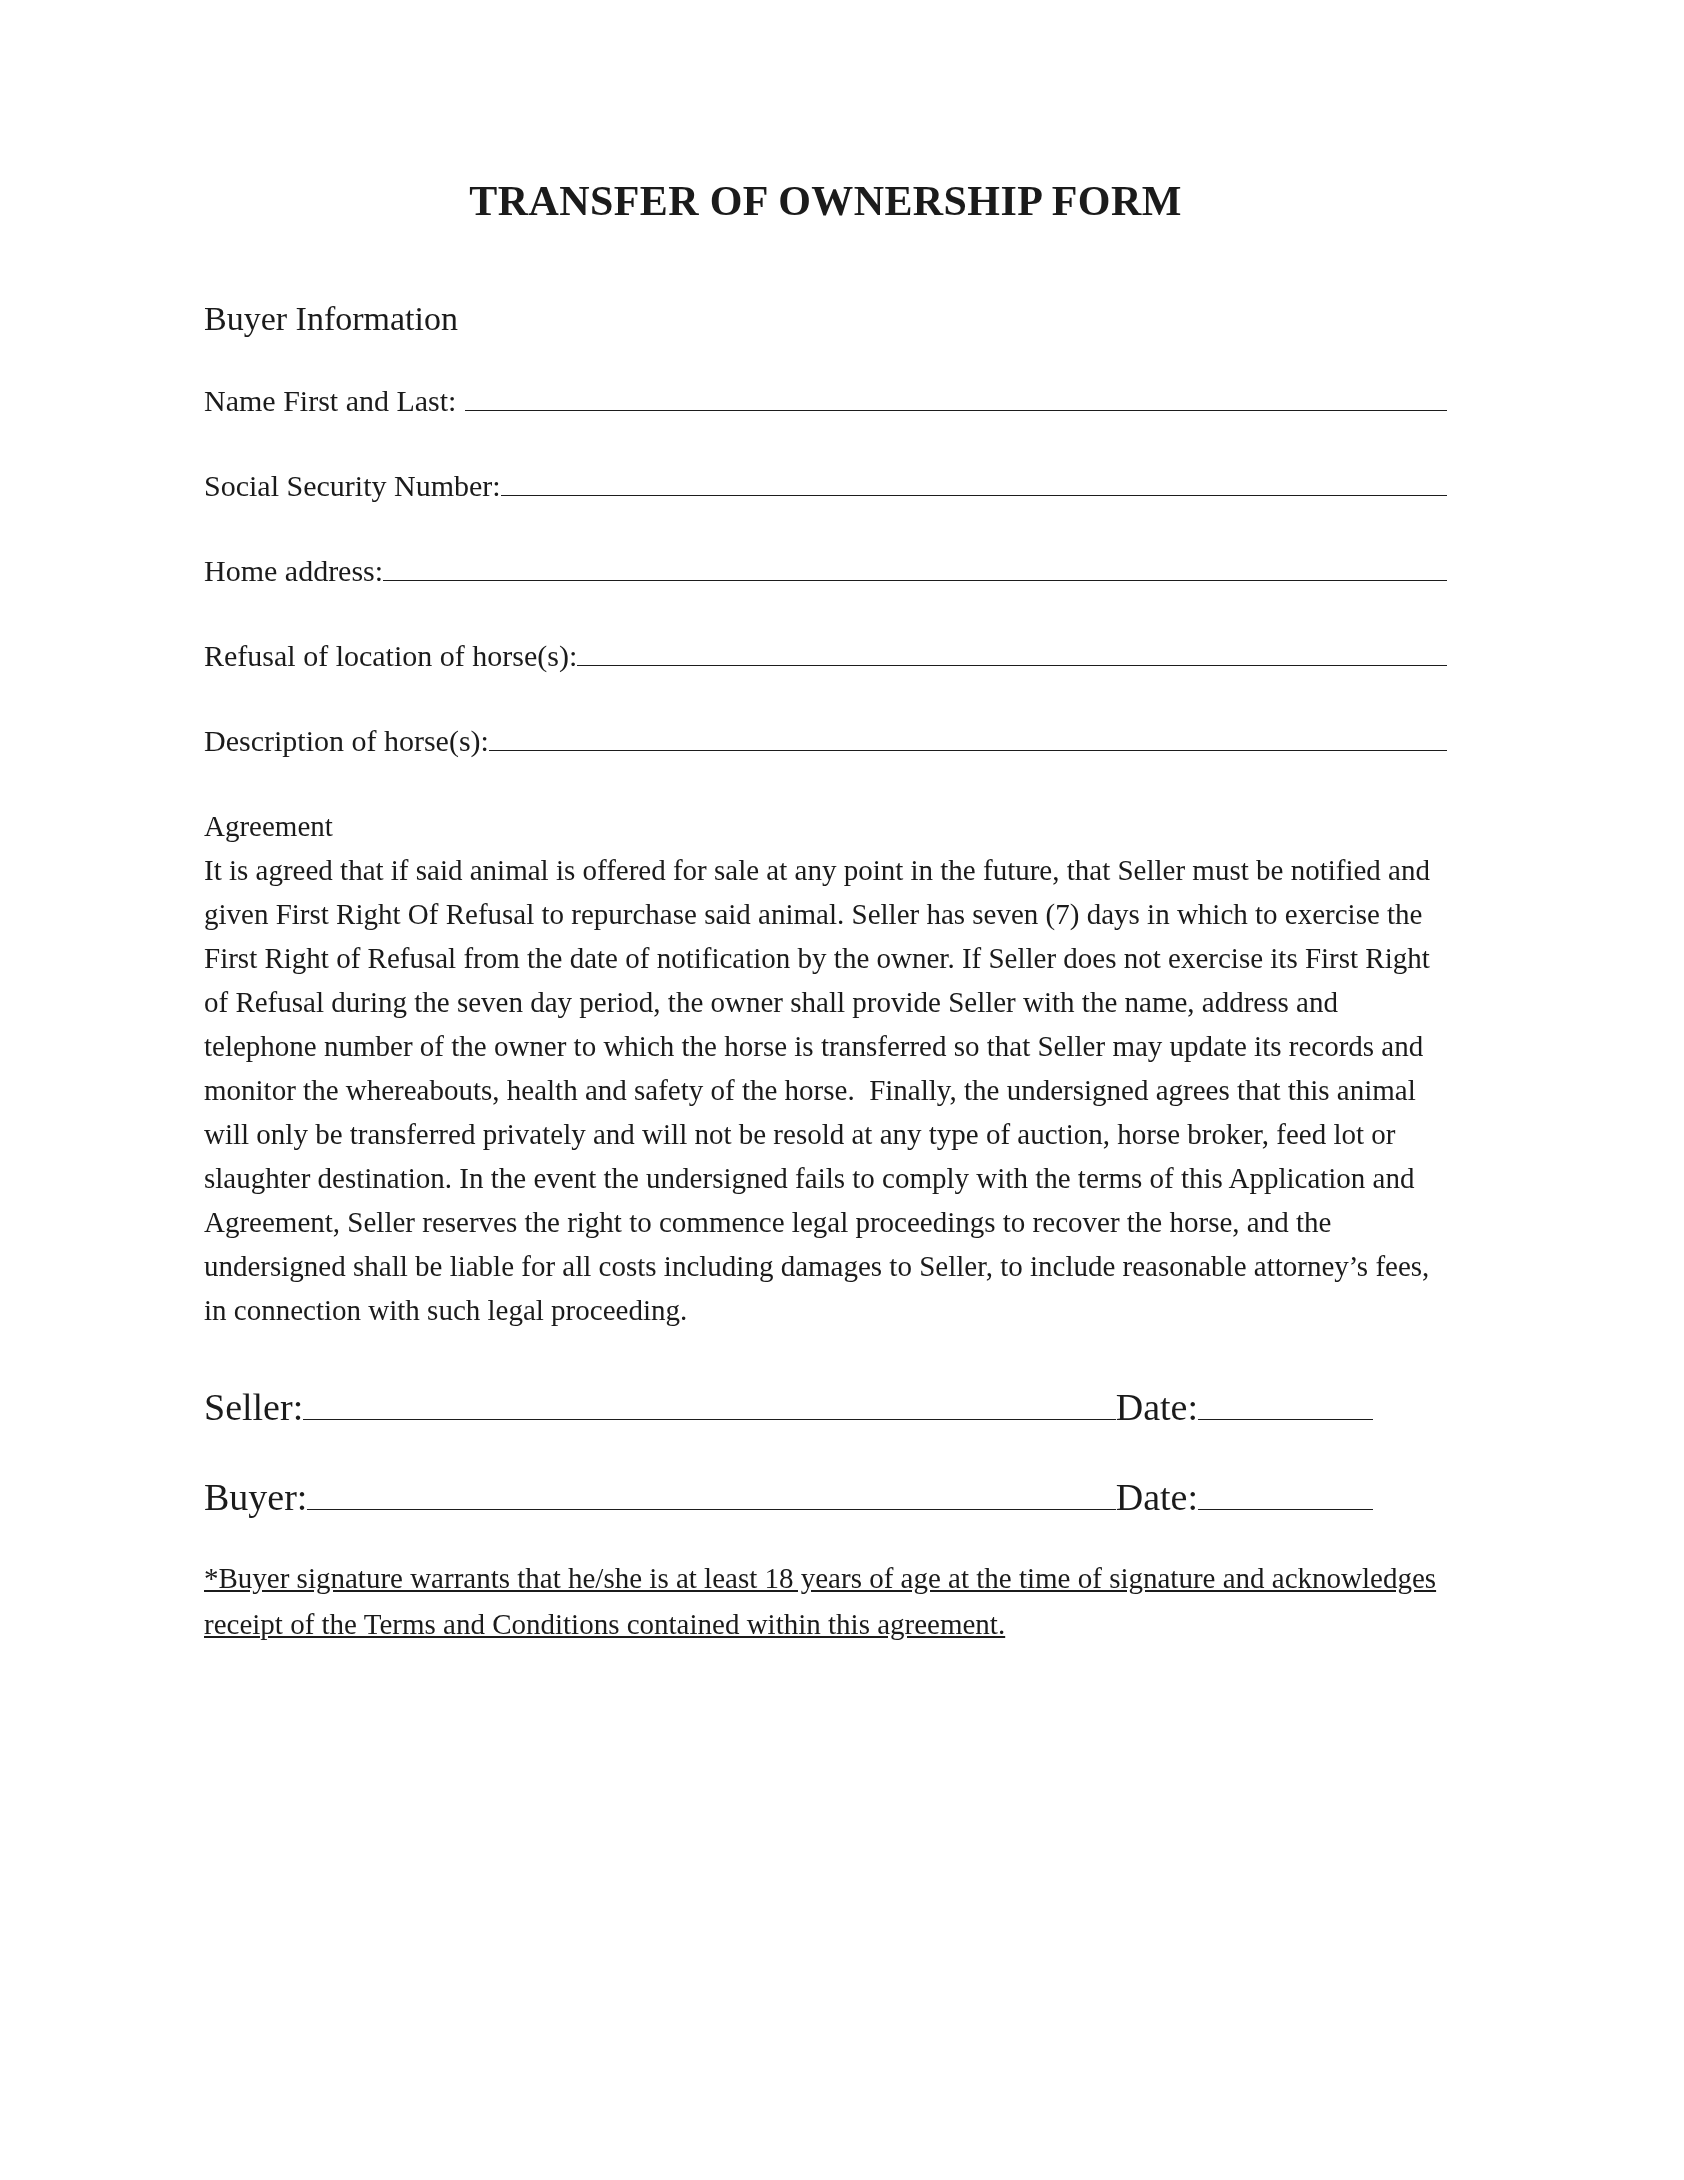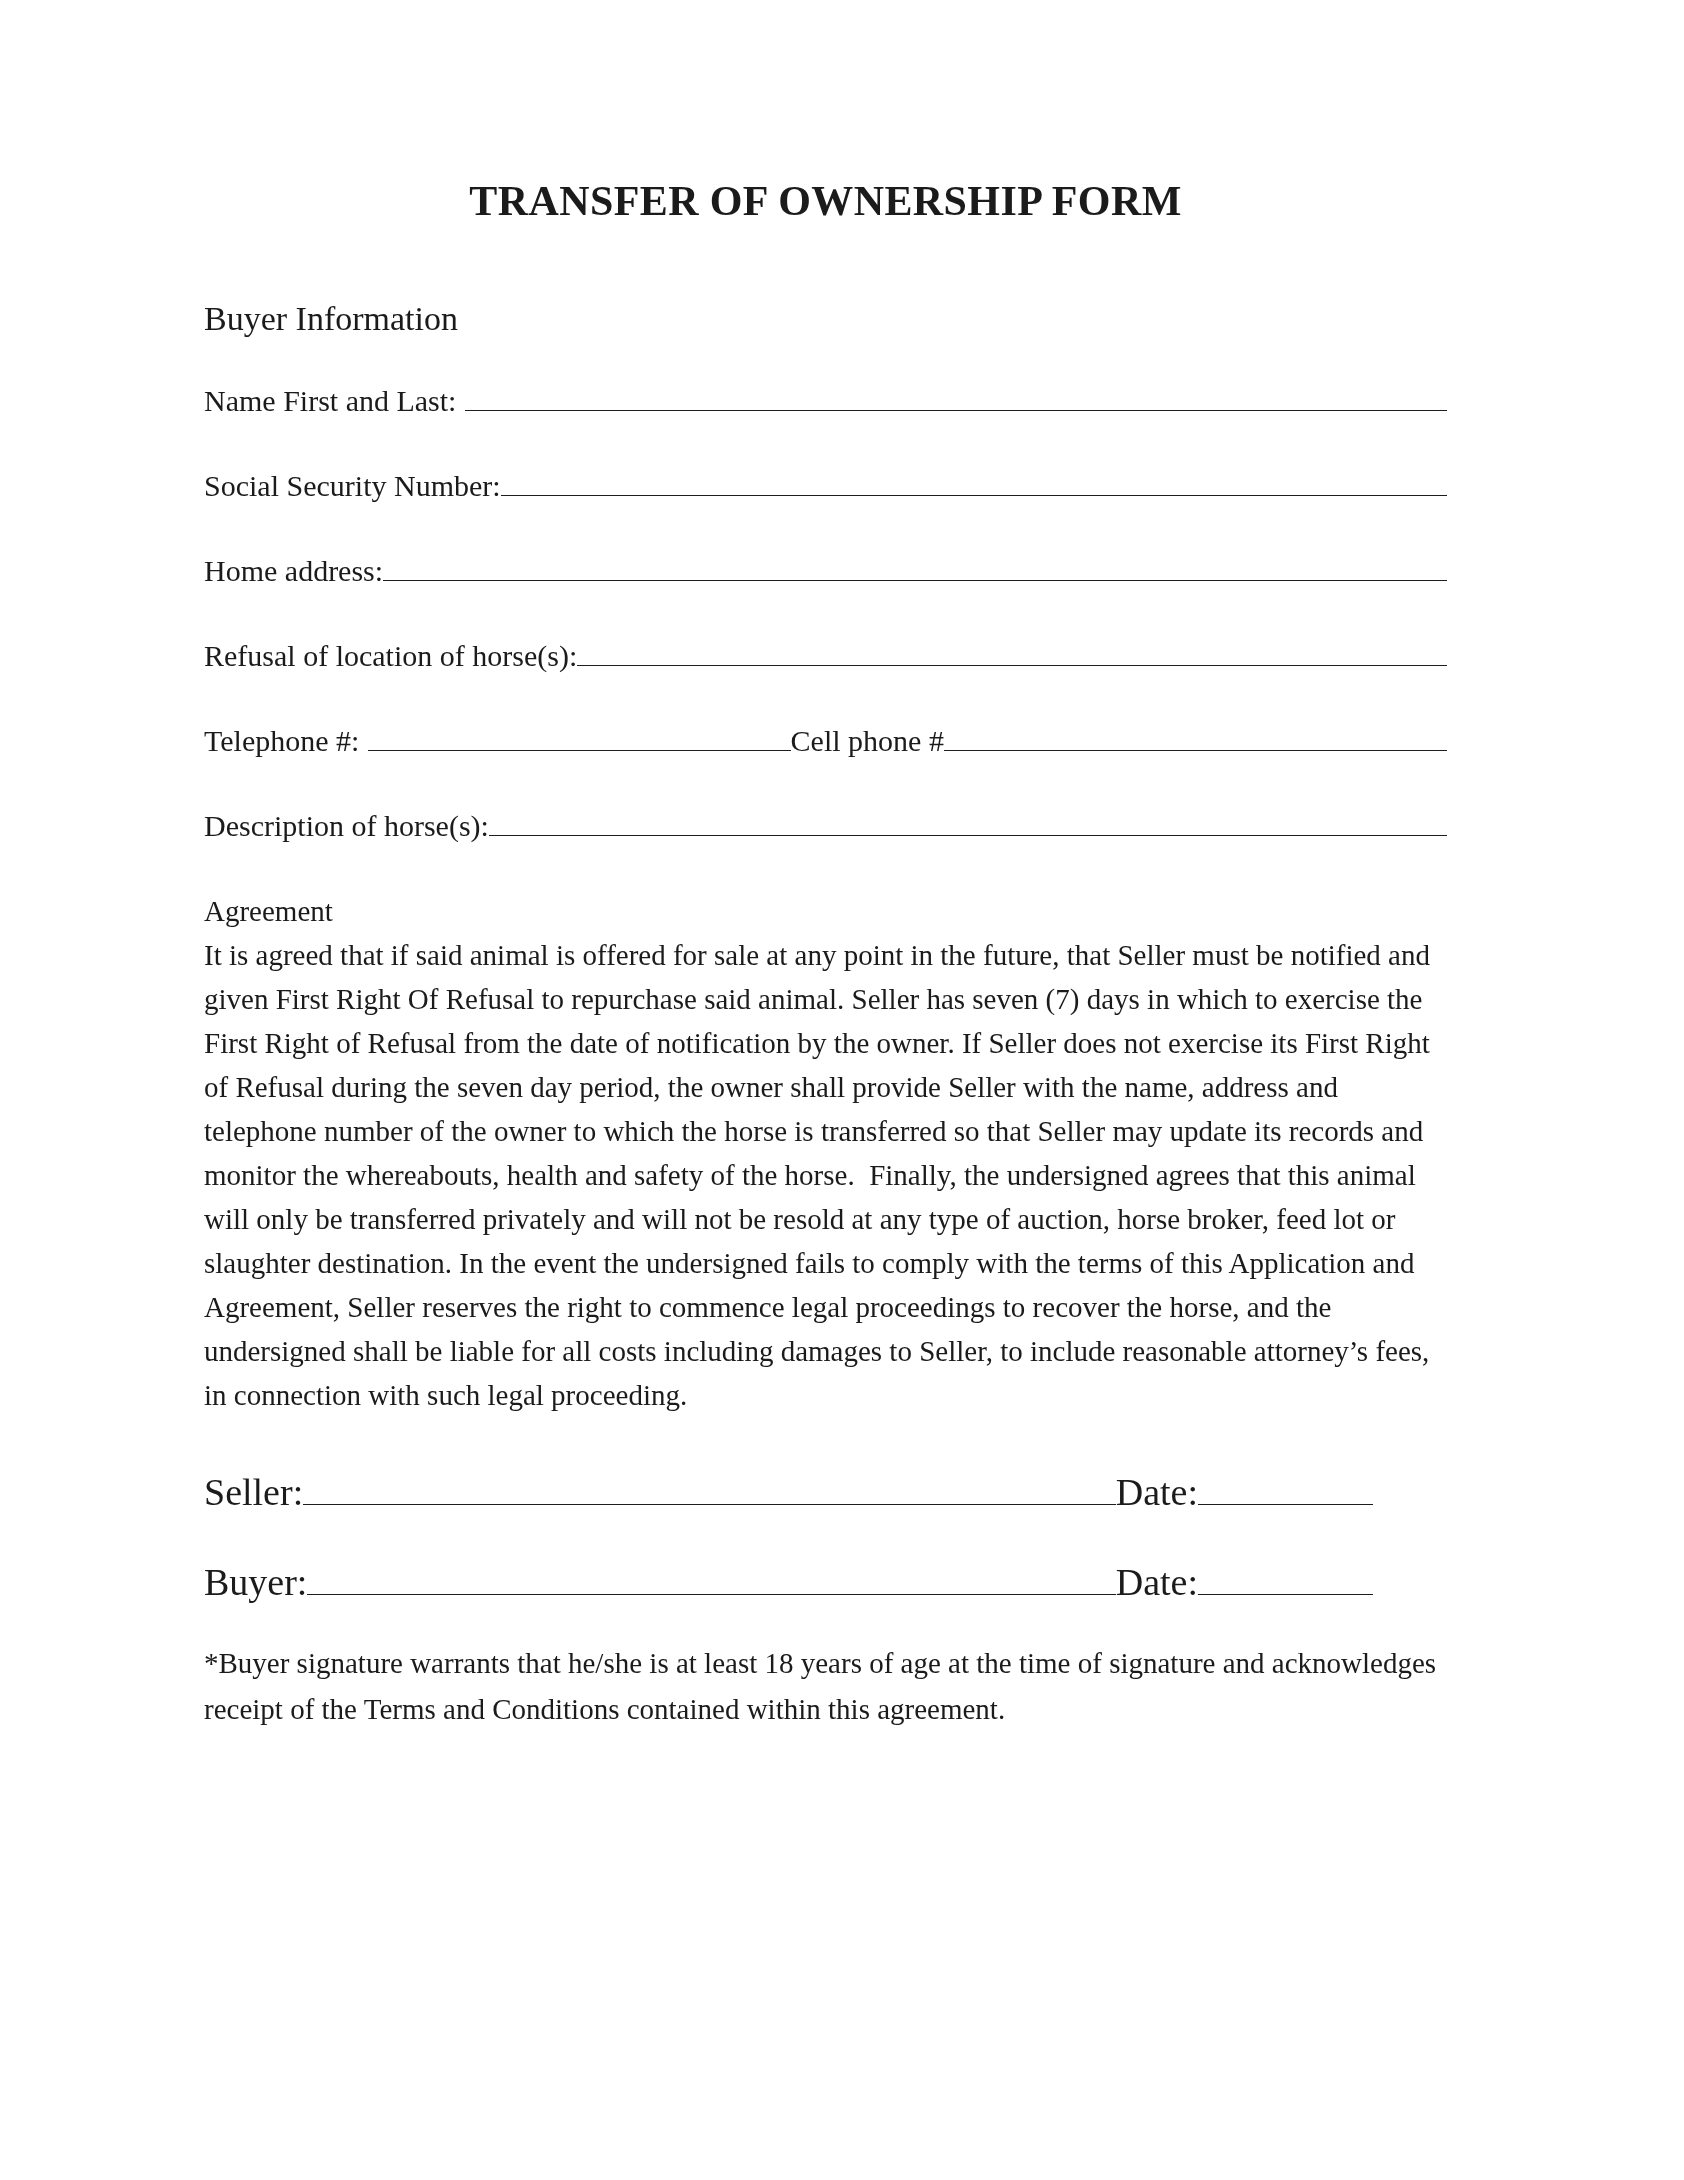--- a/index.html
+++ b/index.html
@@ -77,20 +77,21 @@
   .sig-row.buyer  { margin-top: 46px; }
   .line.date {
     flex: 0 0 auto;
     width: 175px;
   }
   .footnote {
     margin: 36px 0 0 0;
     font-size: 29px;
     line-height: 46px;
     max-width: 1261px;
+    text-decoration: underline;
   }
 </style>
 </head>
 <body>
 
 <div class="page">
 
   <h1 class="title">TRANSFER OF OWNERSHIP FORM</h1>
 
   <div class="subtitle">Buyer Information</div>
@@ -110,26 +111,20 @@
     <div class="field-row">
       <span class="label">Home address:</span>
       <span class="line"></span>
     </div>
 
     <div class="field-row">
       <span class="label">Refusal of location of horse(s):</span>
       <span class="line"></span>
     </div>
 
-    <div class="field-row">
-      <span class="label">Telephone #:</span>
-      <span class="line gap tel"></span>
-      <span class="label">Cell phone #</span>
-      <span class="line cell"></span>
-    </div>
 
     <div class="field-row">
       <span class="label">Description of horse(s):</span>
       <span class="line"></span>
     </div>
 
   </div>
 
   <div class="agreement">
     <div class="agreement-heading">Agreement</div>

